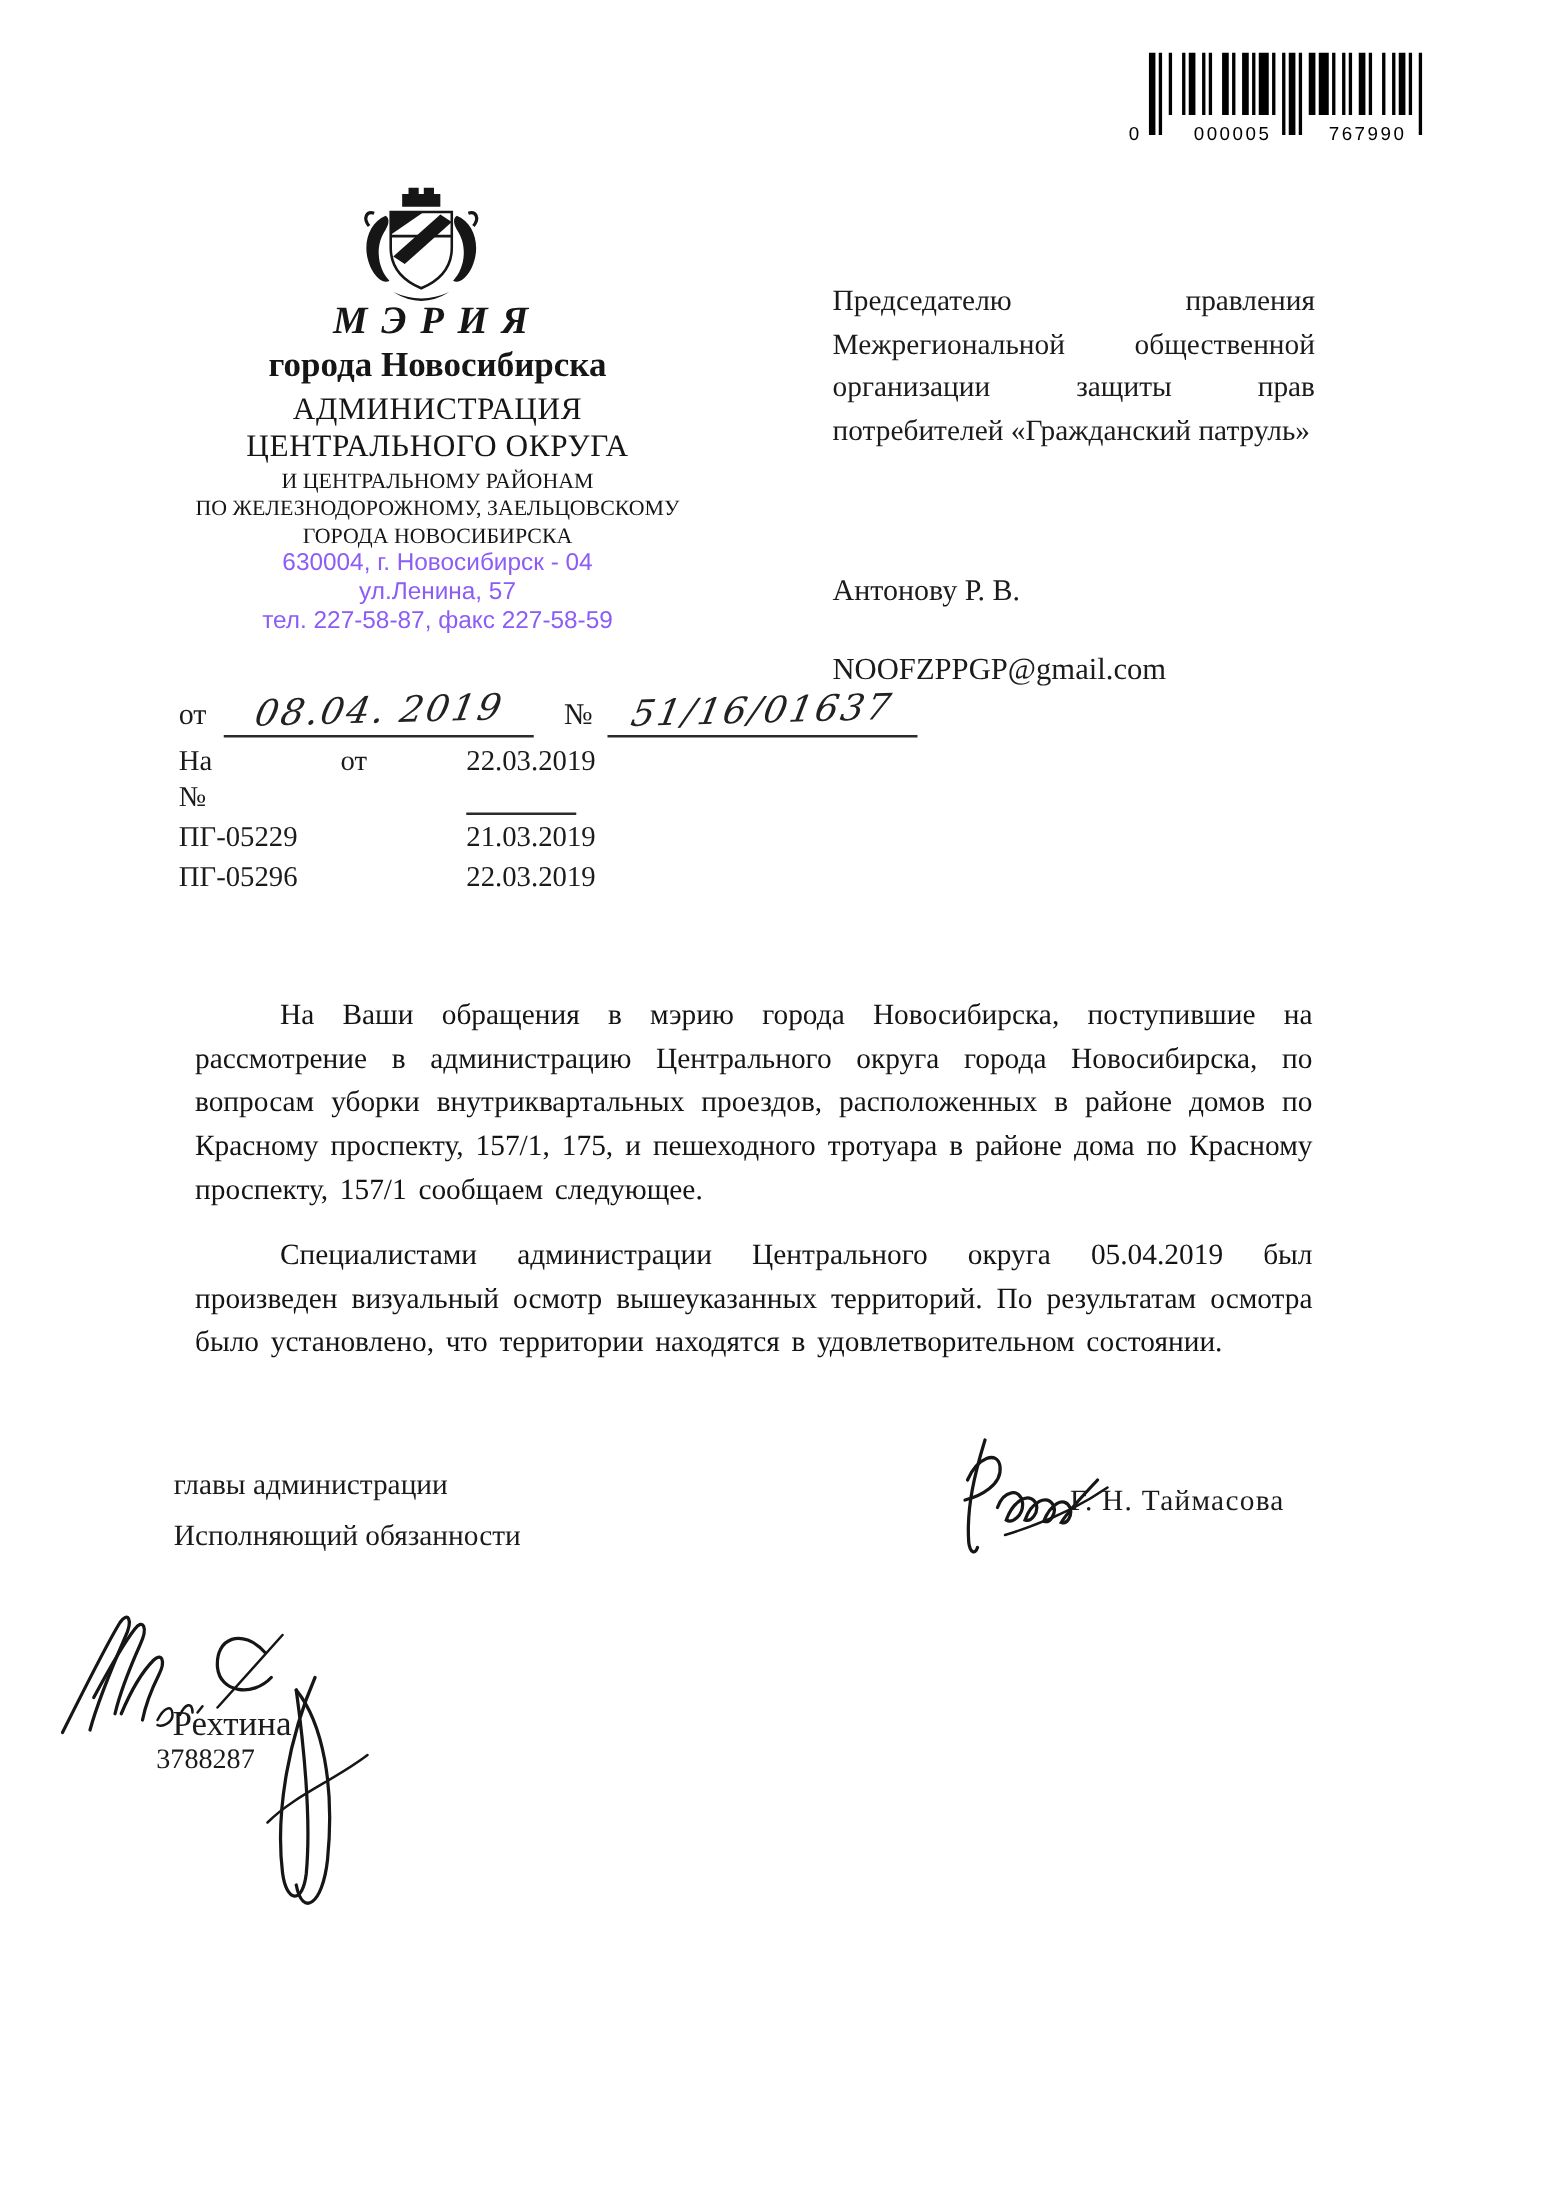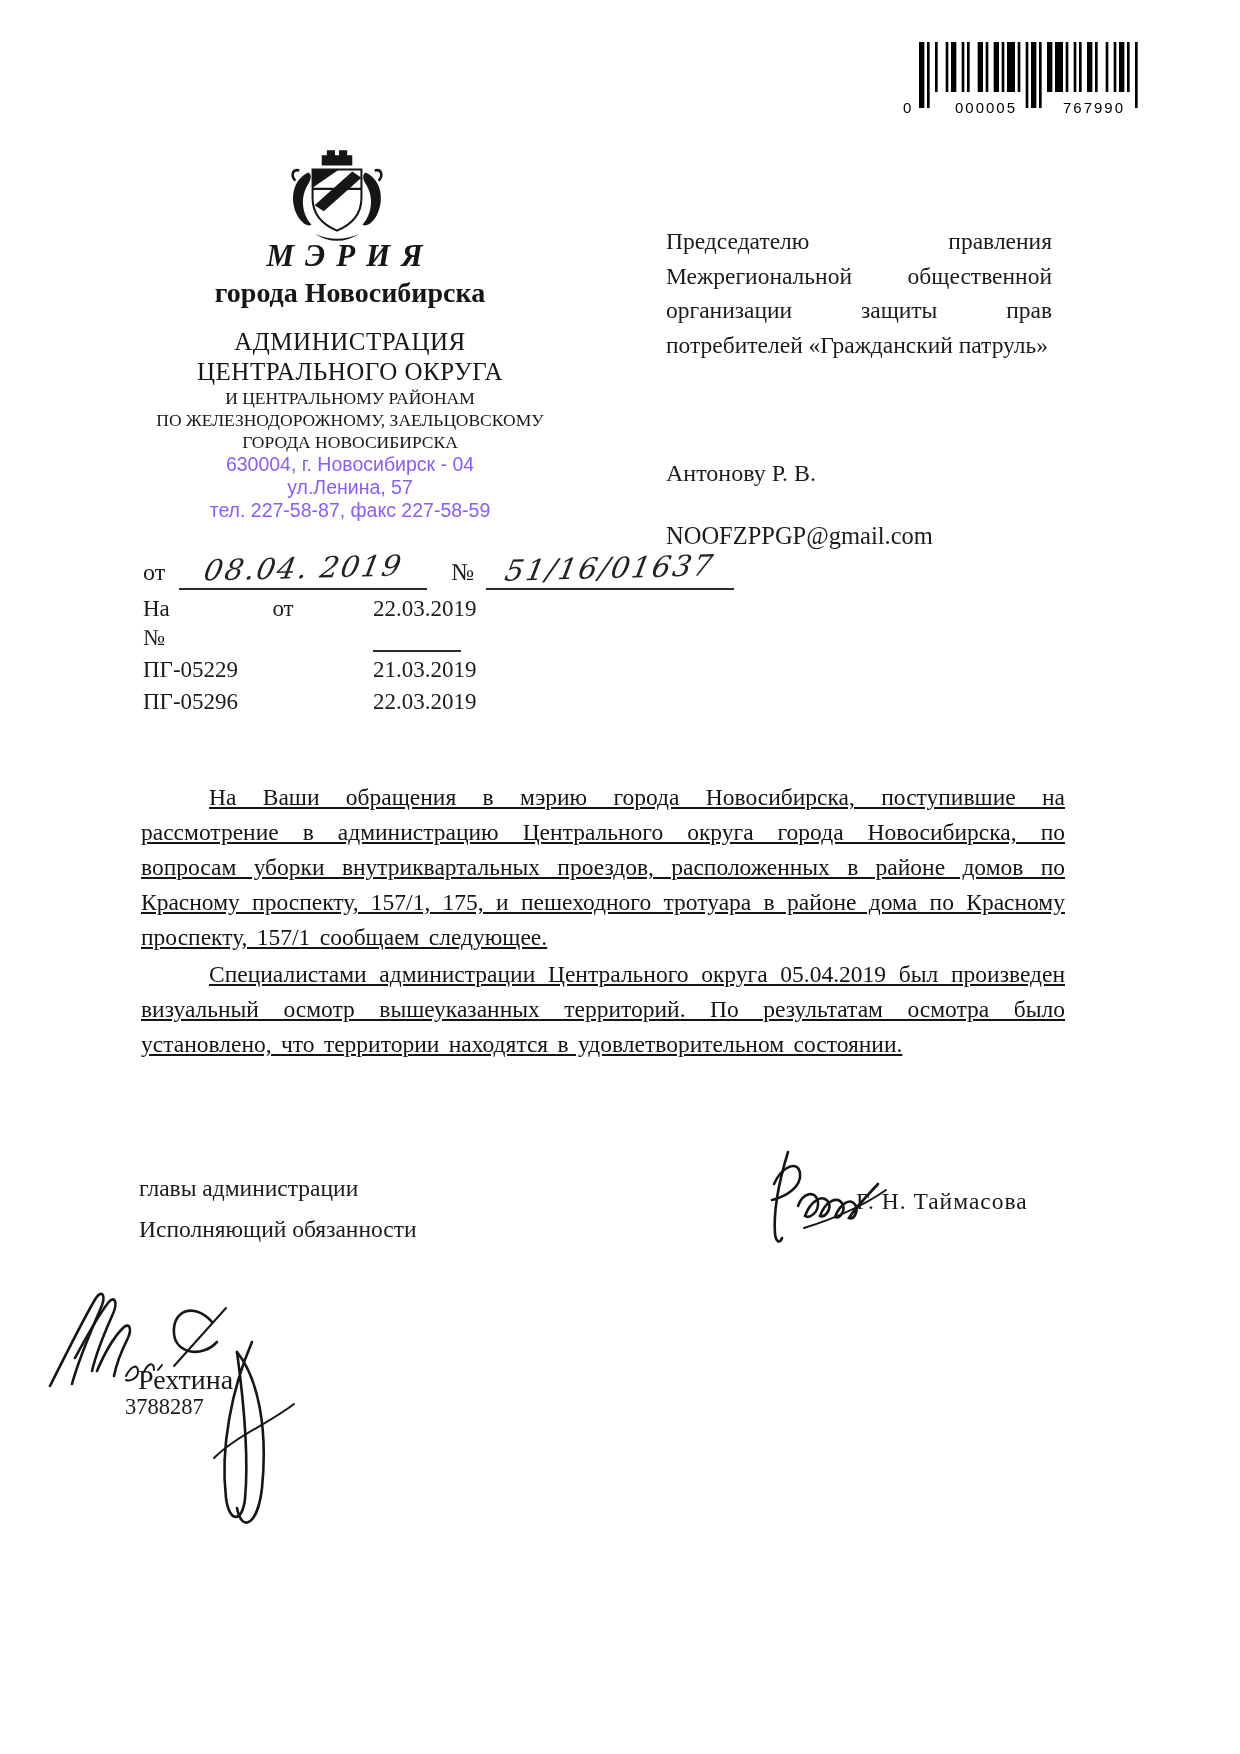--- a/index.html
+++ b/index.html
@@ -20,21 +20,21 @@
   .barcode-wrap svg{position:absolute; left:16px; top:0; width:224px; height:66px; fill:#000;}
   .bc-digit{position:absolute; font-family:"Liberation Sans", sans-serif; font-size:15px; letter-spacing:2px; color:#000; bottom:2px;}
   .bc-d0{left:0px;}
   .bc-d1{left:52px;}
   .bc-d2{left:160px;}
   
   .emblem{left:281px; top:144px; width:112px; height:102px;}
   .lh{left:128px; top:238px; width:444px; text-align:center; color:#161616;}
   .lh-1{font-size:31px; font-weight:bold; letter-spacing:11px; line-height:36px;font-style:italic;}
   .lh-2{font-size:28px; font-weight:bold; line-height:38px;}
-  .lh-3{font-size:25px; line-height:30px; margin-top:15px; letter-spacing:0.5px;}
+  .lh-3{font-size:25px; line-height:30px; margin-top:1px; letter-spacing:0.5px;}
   .lh-4{font-size:25px; line-height:30px; letter-spacing:0.5px;}
   .lh-small{font-size:17.5px; line-height:22px;}
   .lh-addr{font-size:19.5px; line-height:23px; color:#8b5cf6;}
   
   .docnum{left:143px; top:548px; width:620px; height:48px; font-size:24px;}
   .docnum .lbl{display:inline-block; vertical-align:bottom; padding-bottom:4px;}
   .uline{display:inline-block; border-bottom:2px solid #2b2b2b; text-align:center; vertical-align:bottom; height:40px;}
   .u-date{width:248px; margin-left:14px;}
   .u-num{width:248px; margin-left:12px;}
   .nomlbl{margin-left:24px;}
@@ -42,21 +42,21 @@
   
   .refs{left:143px; top:594px; display:grid; grid-template-columns:50px 180px 88px 150px; row-gap:3px; font-size:23px; line-height:29px;}
   .refs .c{text-align:center;}
   .refs .u{border-bottom:2px solid #2b2b2b;}
   
   .recipient{left:666px; top:224px; width:386px; font-size:23.5px; line-height:34.5px; text-align:justify; text-align-last:left;}
   .rec-name{left:666px; top:460px; font-size:24px;}
   .rec-email{left:666px; top:522px; font-size:24.5px;}
   
   .body-text{left:139px; top:778px; width:928px; font-size:23.5px; line-height:35px; text-align:justify; word-spacing:3.5px; color:#141414;}
-  .body-text p{margin:2px; text-indent:68px;text-decoration:underline;}
+  .body-text p{margin:17px; text-indent:68px;}
   
   .signoff{left:139px; top:1168px; font-size:23.5px; line-height:41px;}
   .sig-taimasova{left:728px; top:1140px; width:198px; height:120px;}
   .signer-name{left:856px; top:1188px; font-size:23.5px; letter-spacing:1px;}
   
   .sig-exec{left:42px; top:1286px; width:205px; height:115px; z-index:1;}
   .sig-flourish{left:196px; top:1336px; width:120px; height:205px; z-index:1;}
   .exec-name{left:138px; top:1364px; font-size:28px; z-index:2;}
   .exec-phone{left:125px; top:1394px; font-size:22.5px; z-index:2;}
   .sigpath{fill:none; stroke:#161616; stroke-width:2.6; stroke-linecap:round;}

